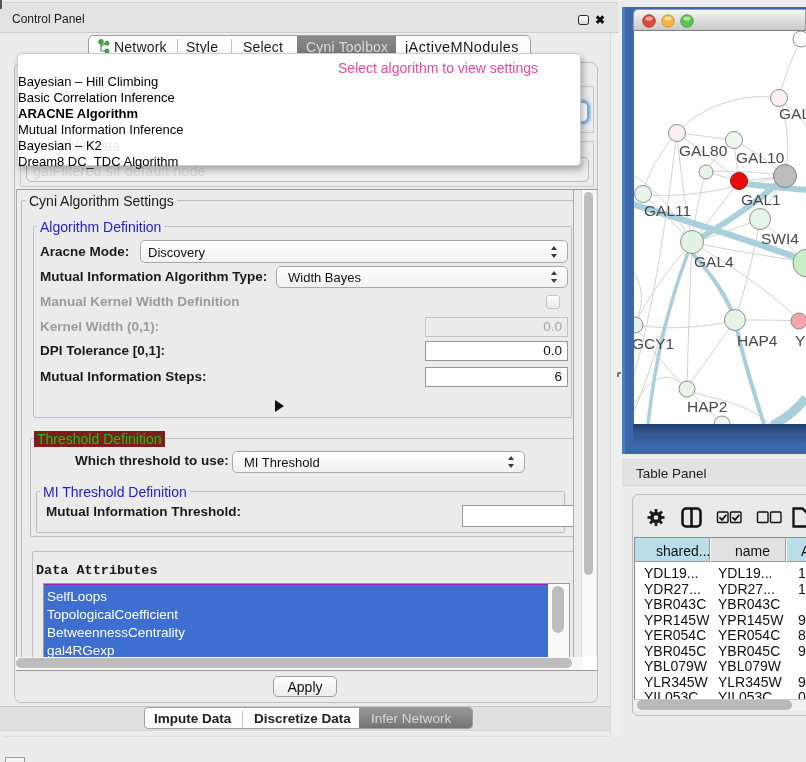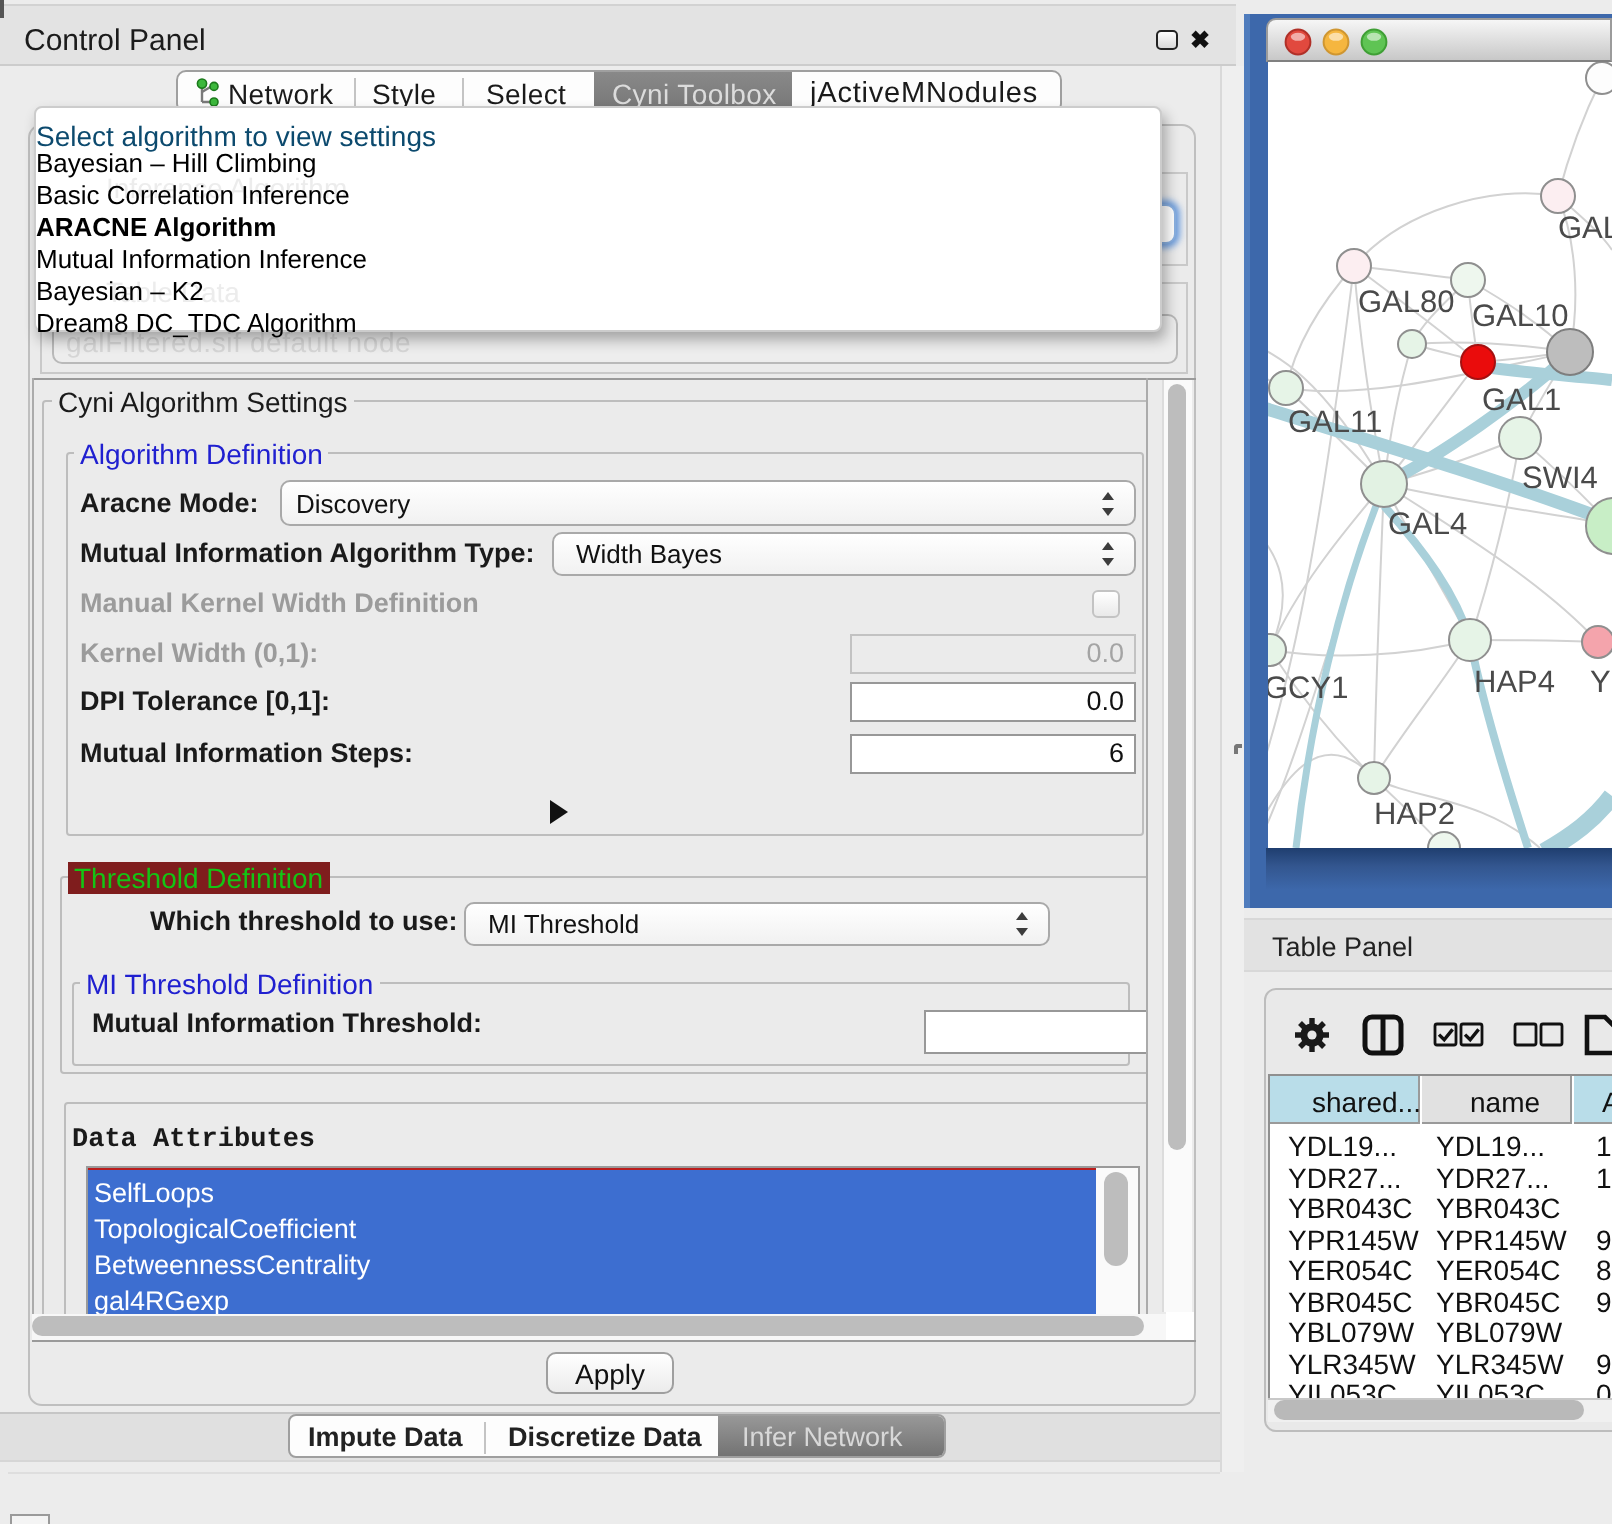--- a/index.html
+++ b/index.html
@@ -14,21 +14,21 @@
   .arr:after { content:""; position:absolute; left:0; bottom:0; border:3.5px solid transparent; border-top:4.5px solid #3c3c3c; border-bottom:none; }
   .group { position:absolute; border:1px solid #bdbdbd; border-radius:2px; }
   .gtitle { position:absolute; background:#ebebeb; padding:0 3px; font-size:14px; white-space:nowrap; }
   .field { position:absolute; text-align:right; font-size:13.5px; padding-right:5px; }
 </style>
 </head>
 <body>
 
 <div class="abs" style="left:0;top:2px;width:618px;height:31px;background:#e3e3e3;border-top:1px solid #d2d2d2;border-bottom:1px solid #cccccc;"></div>
 <div class="abs" style="left:0;top:0;width:2px;height:9px;background:#555;"></div>
-<div class="abs" style="left:12px;top:12px;font-size:15px;color:#1b1b1b;">Control Panel</div>
+<div class="abs" style="left:12px;top:12px;font-size:12px;color:#1b1b1b;">Control Panel</div>
 
 <div class="abs" style="left:578px;top:15px;width:11px;height:10px;border:1.6px solid #222;border-radius:2.5px;background:linear-gradient(#fdfdfd,#d8d8d8);"></div>
 <div class="abs" style="left:595px;top:13px;font-size:12px;font-weight:bold;color:#111;">✖</div>
 
 <div id="tabstrip" class="abs" style="left:88px;top:35px;width:443px;height:22px;background:#fdfdfd;border:1px solid #9f9f9f;border-radius:5px;overflow:hidden;">
   <div class="abs" style="left:88px;top:3px;width:1px;height:16px;background:#c4c4c4;"></div>
   <div class="abs" style="left:142px;top:3px;width:1px;height:16px;background:#c4c4c4;"></div>
   <div class="abs" style="left:208px;top:0;width:99px;height:22px;background:linear-gradient(#898989,#747474);"></div>
   <svg class="abs" style="left:9px;top:3px;" width="12" height="15" viewBox="0 0 12 15">
     <line x1="3" y1="3" x2="3" y2="12" stroke="#7a7a7a" stroke-width="1.2"></line>
@@ -100,21 +100,21 @@
   <div class="group" style="left:20px;top:302px;width:529px;height:42px;"></div>
   <div class="gtitle" style="left:24px;top:295px;color:#2020d0;">MI Threshold Definition</div>
 
   <div class="lb" style="left:30px;top:315px;">Mutual Information Threshold:</div>
   <div class="field" style="left:402px;top:316px;width:143px;height:22px;background:#fff;border:1px solid #989898;color:#111;line-height:20px;margin-left:44px;">0.5</div>
 
   <div class="group" style="left:16px;top:362px;width:544px;height:132px;"></div>
 
   <div class="lb" style="left:20px;top:374px;font-family:Liberation Mono, monospace;">Data Attributes</div>
 
-  <div class="abs" style="left:27px;top:394px;width:527px;height:75px;background:#b91c1c;border:1px solid #9a9a9a;overflow:hidden;">
+  <div class="abs" style="left:27px;top:394px;width:527px;height:75px;background:#a21caf;border:1px solid #9a9a9a;overflow:hidden;">
     <div class="abs" style="left:0;top:1px;width:504px;height:74px;background:#3d6ed0;"></div>
     <div class="abs" style="left:3px;top:4px;font-size:13.5px;color:#fff;line-height:18px;">SelfLoops<br>TopologicalCoefficient<br>BetweennessCentrality<br>gal4RGexp</div>
     <div class="abs" style="left:504px;top:0;width:23px;height:75px;background:#fafafa;"></div>
     <div class="abs" style="left:508px;top:2px;width:12px;height:47px;background:#bdbdbd;border-radius:6px;"></div>
   </div>
 </div>
 
 <div class="abs" style="left:16px;top:188.5px;width:582px;height:1px;background:#9a9a9a;"></div>
 <div class="abs" style="left:16px;top:189px;width:1px;height:481px;background:#ababab;"></div>
 <div class="abs" style="left:572.5px;top:189px;width:1px;height:481px;background:#ababab;"></div>
@@ -137,21 +137,21 @@
   <div class="abs" style="left:109px;top:3px;font-size:13.5px;font-weight:bold;color:#222;">Discretize Data</div>
   <div class="abs" style="left:226px;top:3px;font-size:13.5px;color:#d8d8d8;">Infer Network</div>
 </div>
 
 <div class="abs" style="left:610px;top:33px;width:12px;height:703px;background:#efefef;border-left:1px solid #d9d9d9;"></div>
 
 <div class="abs" style="left:4px;top:736px;width:606px;height:1px;background:#dedede;"></div>
 <div class="abs" style="left:5px;top:757px;width:20px;height:10px;border:1.5px solid #9a9a9a;background:#f4f4f4;"></div>
 
 <div class="abs" style="left:17px;top:53px;width:564px;height:113px;background:#fff;border:1px solid #cccccc;border-radius:4px;box-shadow:2px 4px 7px rgba(0,0,0,0.3);z-index:50;">
-  <div class="abs" style="left:0;top:6px;width:520px;text-align:left;font-size:14px;color:#0c4a6e;">Select algorithm to view settings</div>
+  <div class="abs" style="left:0;top:6px;width:520px;text-align:right;font-size:14px;color:#ec4899;">Select algorithm to view settings</div>
   <div class="abs" style="left:35px;top:32px;font-size:14px;color:#ececec;">Inference Algorithm</div>
   <div class="abs" style="left:35px;top:84px;font-size:14px;color:#ececec;">Table Data</div>
   <div class="abs" style="left:0px;top:20px;font-size:13px;color:#000;line-height:16px;white-space:nowrap;">Bayesian – Hill Climbing<br>Basic Correlation Inference<br><b>ARACNE Algorithm</b><br>Mutual Information Inference<br>Bayesian – K2<br>Dream8 DC_TDC Algorithm</div>
 </div>
 
 <div class="abs" style="left:622px;top:7px;width:184px;height:447px;background:#3d68ab;"></div>
 <div class="abs" style="left:622px;top:7px;width:3px;height:447px;background:#4f7cbd;"></div>
 
 <div class="abs" style="left:633px;top:9px;width:173px;height:22px;background:linear-gradient(#f6f6f6,#c8c8c8);border:1px solid #9b9b9b;border-bottom:1px solid #808080;border-radius:5px 0 0 0;"></div>
 <svg class="abs" style="left:640px;top:13px;" width="60" height="16" viewBox="0 0 60 16">

